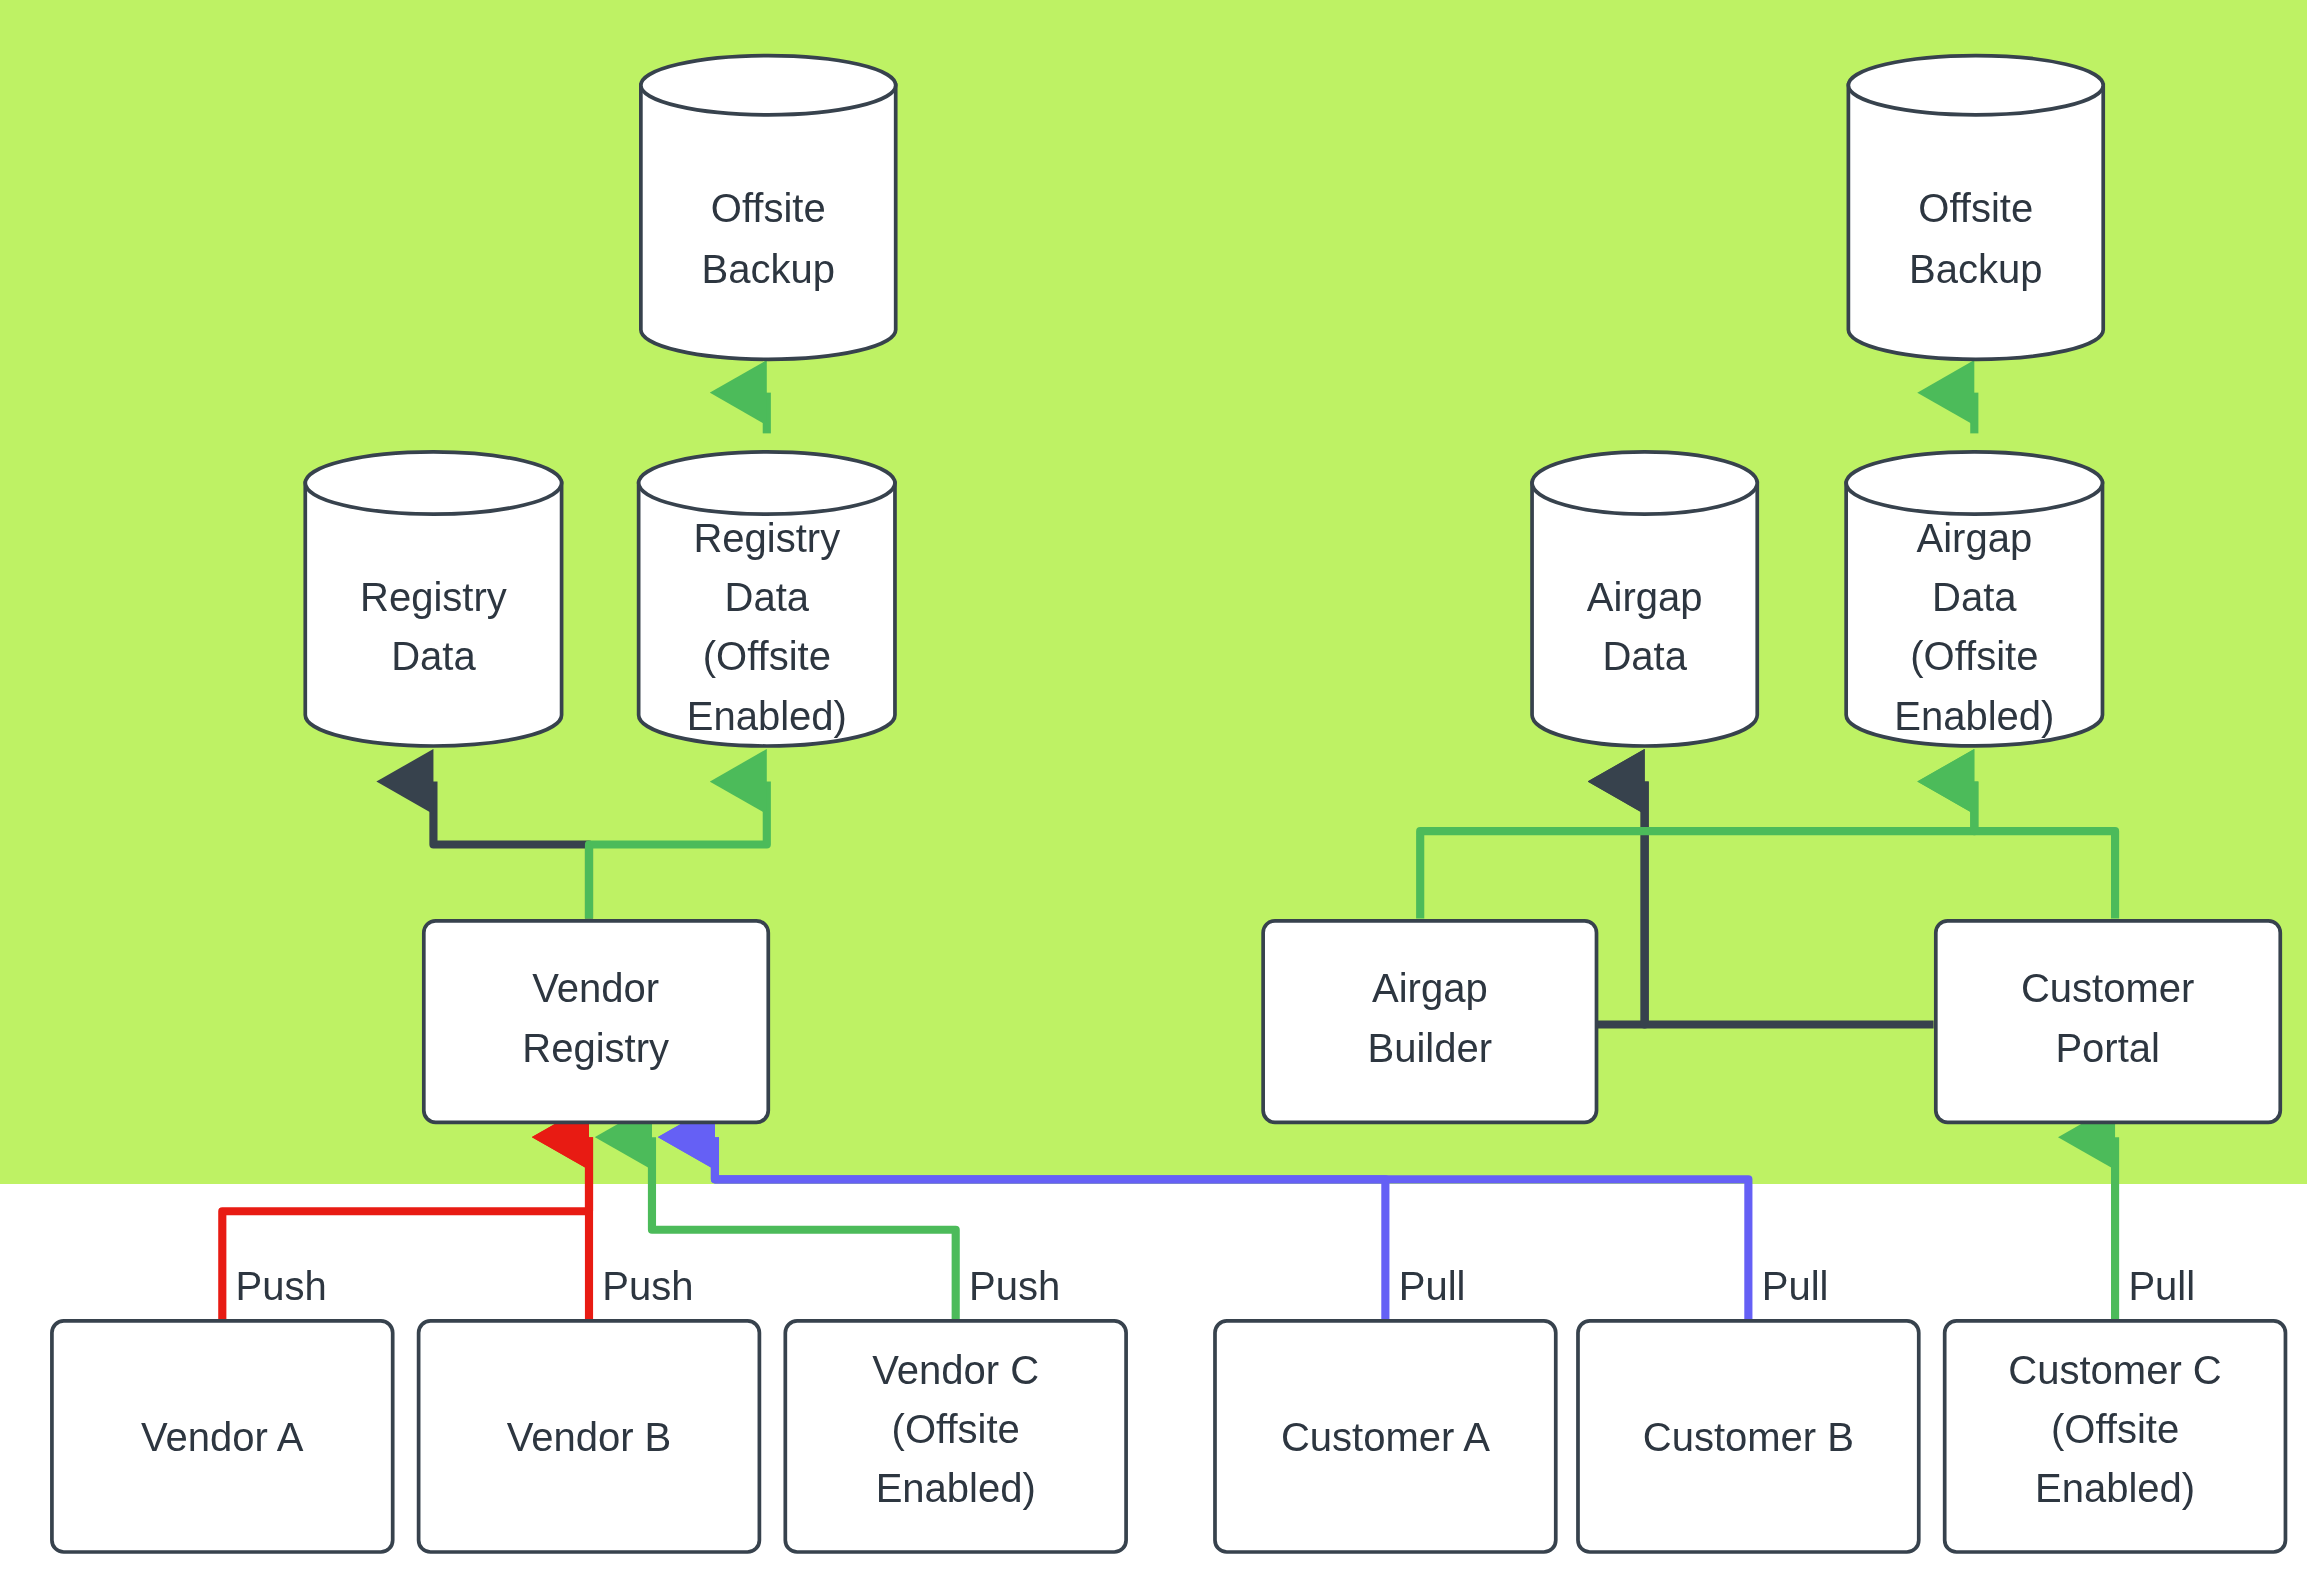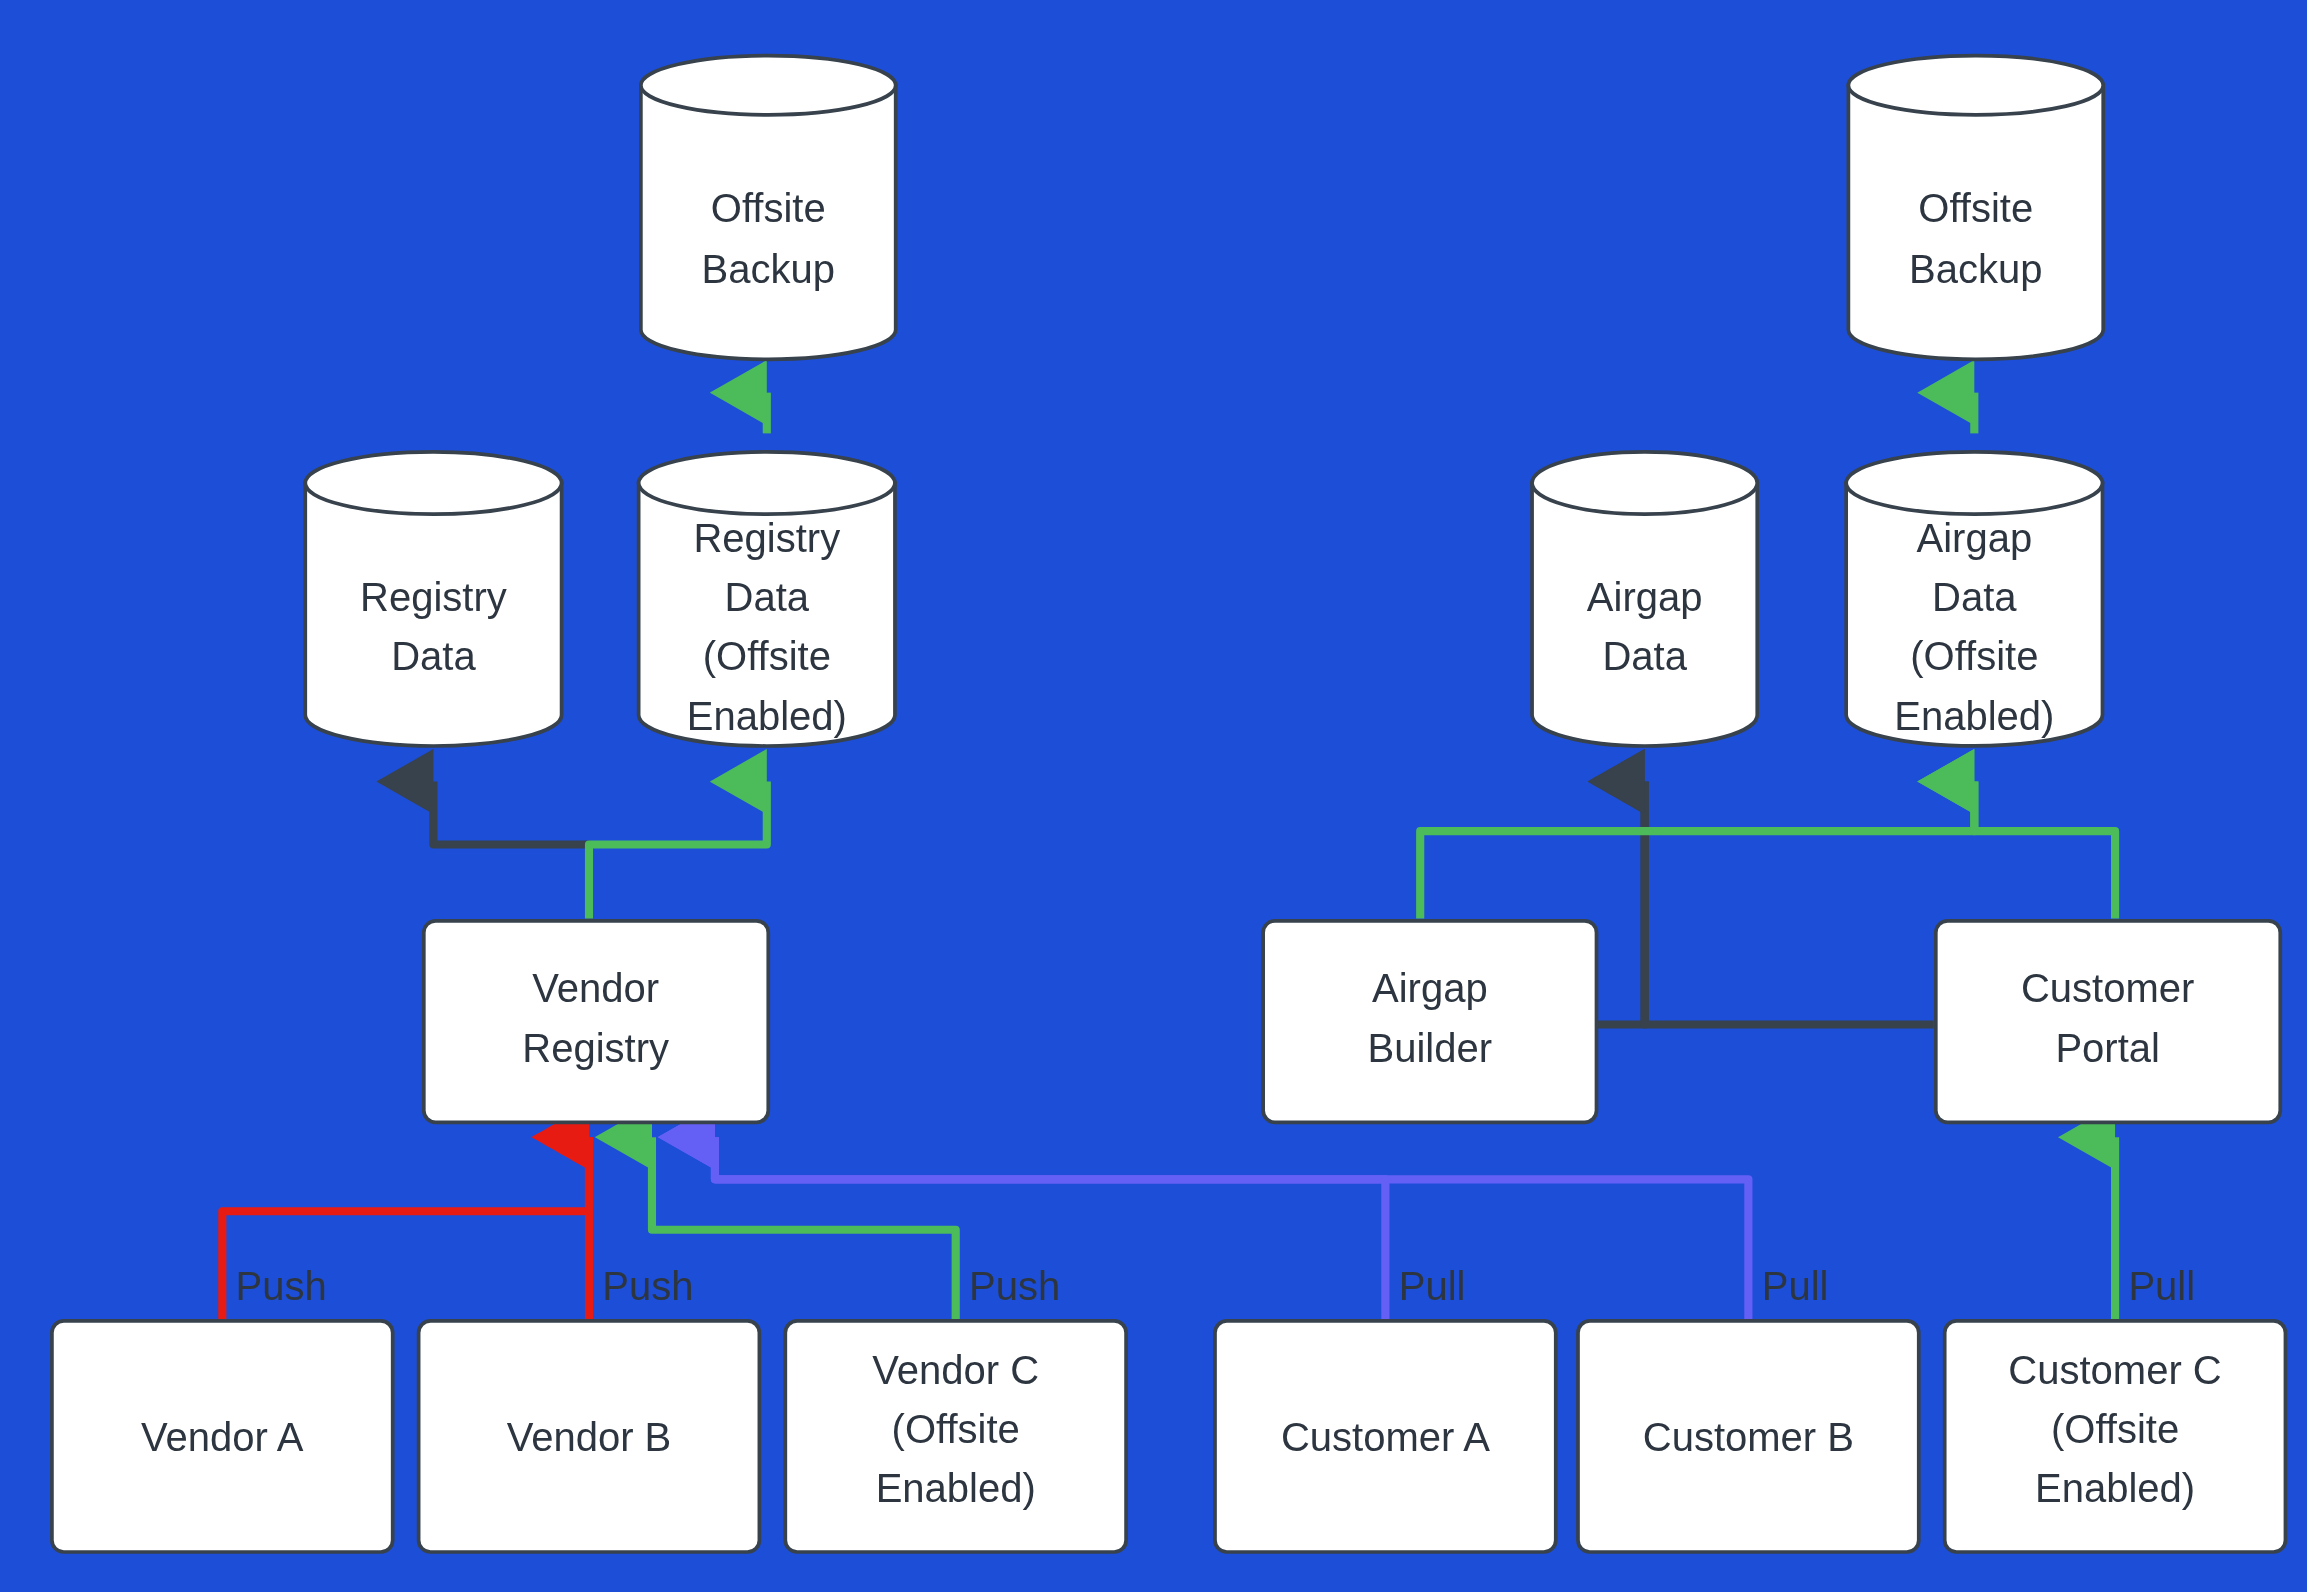--- a/index.html
+++ b/index.html
@@ -1,17 +1,17 @@
 <!DOCTYPE html>
 <html style="font-size:12px"><head>
 <meta charset="utf-8">
 <style>
   html,body{margin:0;padding:0;background:#ffffff;}
   body{width:2307px;height:1592px;overflow:hidden;font-family:"Liberation Sans",sans-serif;}
-  #diagram-root{position:relative;width:2307px;height:1592px;background:#1d4ed8;}
+  #diagram-root{position:relative;width:2307px;height:1184px;background:#bef264;}
   svg#flow{position:absolute;left:0;top:0;width:2307px;height:1592px;}
   .node-text{font-family:"Liberation Sans",sans-serif;font-size:54px;fill:#2d3640;}
   .edge-label{font-family:"Liberation Sans",sans-serif;font-size:54px;fill:#2d3640;}
   .shape-stroke{fill:#ffffff;stroke:#37424d;stroke-width:5;}
   .cyl-stroke{fill:#ffffff;stroke:#37424d;stroke-width:5;}
   .cyl-top{fill:#ffffff;stroke:#37424d;stroke-width:5;}
   .edge{fill:none;stroke-width:11;stroke-linecap:butt;stroke-linejoin:round;}
 </style>
 </head>
 <body>

